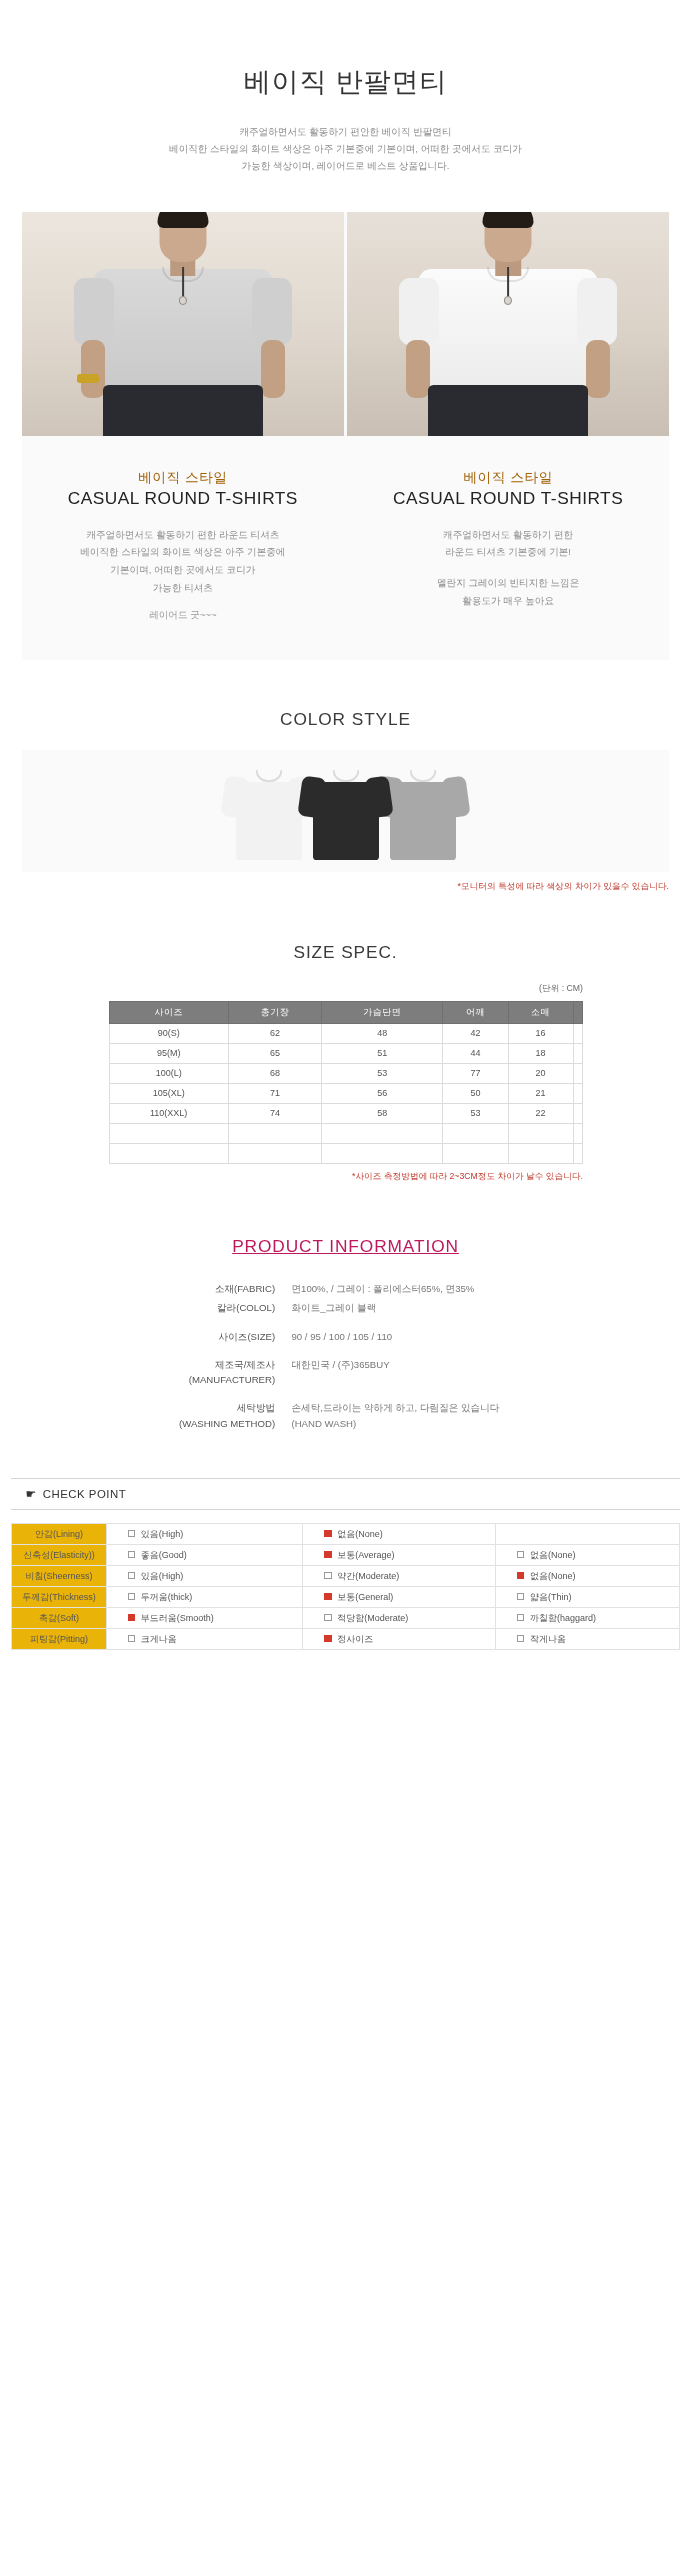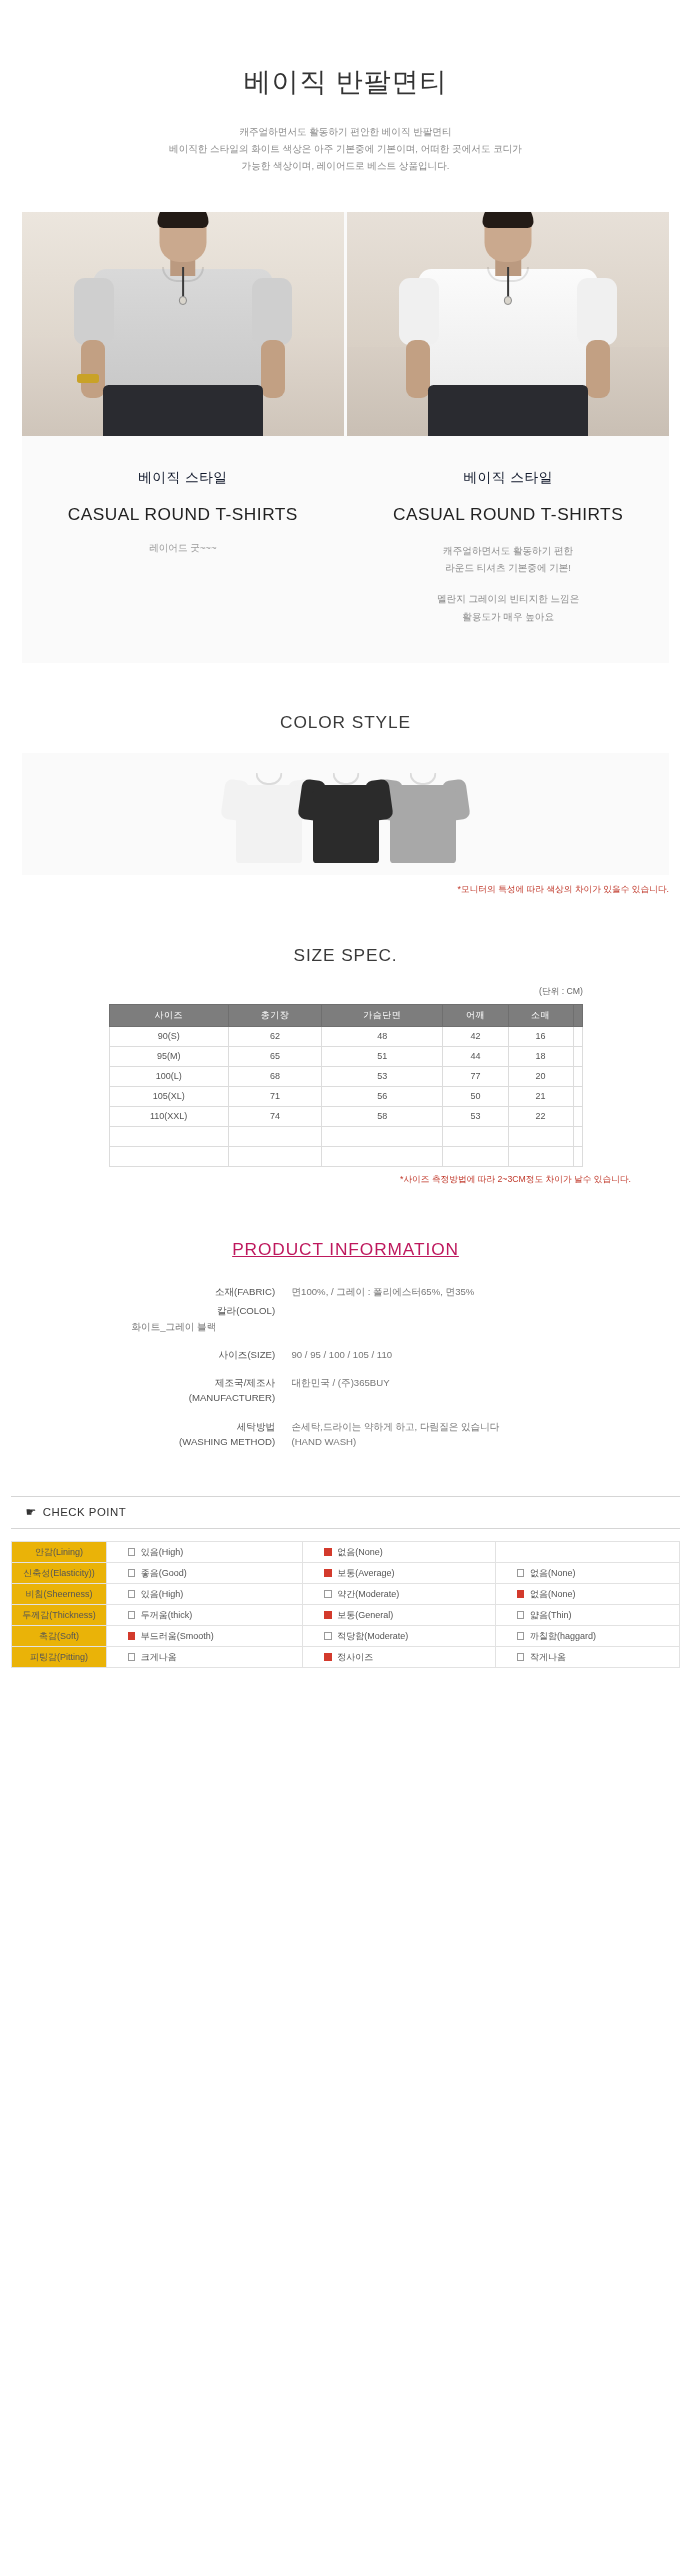--- a/index.html
+++ b/index.html
@@ -108,21 +108,21 @@
     width:8.2px; height:8.2px; border-radius:50%; background:#d9d5cc; border:0.9px solid #8b8b8b;
   }
   .ph-watch {
     position:absolute; top:162px; left:50%; margin-left:-106px;
     width:22px; height:9px; background:#c9a227; border-radius:2.7px;
   }
 
   .copy-row { display: flex; gap: 3.6px; margin-top: 33px; }
   .copy-col { flex: 1; text-align: center; padding: 0 14.6px; }
   .copy-kr {
-    font-size: 13.7px; color: #0f172a; margin-bottom: 17px; letter-spacing: 0.5px;
+    font-size: 13.7px; color: #a16207; margin-bottom: 1px; letter-spacing: 0.5px;
   }
   .copy-en {
     font-size: 17.3px; color: #222; letter-spacing: 0.5px; margin-bottom: 16.4px;
   }
   .copy-body {
     font-size: 9.6px; color: #8d8d8d; line-height: 1.85;
   }
   .copy-tail { font-size: 9.6px; color: #9a9a9a; margin-top: 12.8px; }
 
   
@@ -255,20 +255,26 @@
           <div class="ph-chain"></div>
           <div class="ph-pend"></div>
         <div class="ph-pants"></div>
       </div>
     </div>
 
     <div class="copy-row">
       <div class="copy-col">
         <div class="copy-kr">베이직 스타일</div>
         <div class="copy-en">CASUAL ROUND T-SHIRTS</div>
+        <div class="copy-body">
+          <div>캐주얼하면서도 활동하기 편한 라운드 티셔츠</div>
+          <div>베이직한 스타일의 화이트 색상은 아주 기본중에</div>
+          <div>기본이며, 어떠한 곳에서도 코디가</div>
+          <div>가능한 티셔츠</div>
+        </div>
         <div class="copy-tail">레이어드 굿~~~</div>
       </div>
       <div class="copy-col">
         <div class="copy-kr">베이직 스타일</div>
         <div class="copy-en">CASUAL ROUND T-SHIRTS</div>
         <div class="copy-body">
           <div>캐주얼하면서도 활동하기 편한</div>
           <div>라운드 티셔츠 기본중에 기본!</div>
           <div style="height:12.8px"></div>
           <div>멜란지 그레이의 빈티지한 느낌은</div>
@@ -369,31 +375,31 @@
         <tr>
           <td class="first"></td>
           <td></td>
           <td></td>
           <td></td>
           <td></td>
           <td></td>
         </tr>
       </tbody>
     </table>
-    <div class="note-right note-red" style="margin-right:60px;margin-top:7.3px;">*사이즈 측정방법에 따라 2~3CM정도 차이가 날수 있습니다.</div>
+    <div class="note-right note-red" style="margin-right:108px;margin-top:7.3px;">*사이즈 측정방법에 따라 2~3CM정도 차이가 날수 있습니다.</div>
   </div>
 
   <div>
     <div class="pi-title">PRODUCT INFORMATION</div>
     <div class="pi-rows">
       <div class="pi-row">
         <div class="pi-label">소재(FABRIC)</div>
         <div class="pi-value">면100%, / 그레이 : 폴리에스터65%, 면35%</div>
       </div>
-      <div class="pi-row" style="margin-top:-9px;flex-direction:column;">
+      <div class="pi-row" style="margin-top:-9px;">
         <div class="pi-label">칼라(COLOL)</div>
         <div class="pi-value">화이트_그레이 블랙</div>
       </div>
       <div class="pi-row" style="margin-top:7.3px;">
         <div class="pi-label">사이즈(SIZE)</div>
         <div class="pi-value">90 / 95 / 100 / 105 / 110</div>
       </div>
       <div class="pi-row" style="margin-top:7.3px;">
         <div class="pi-label">
           <div>제조국/제조사</div>

